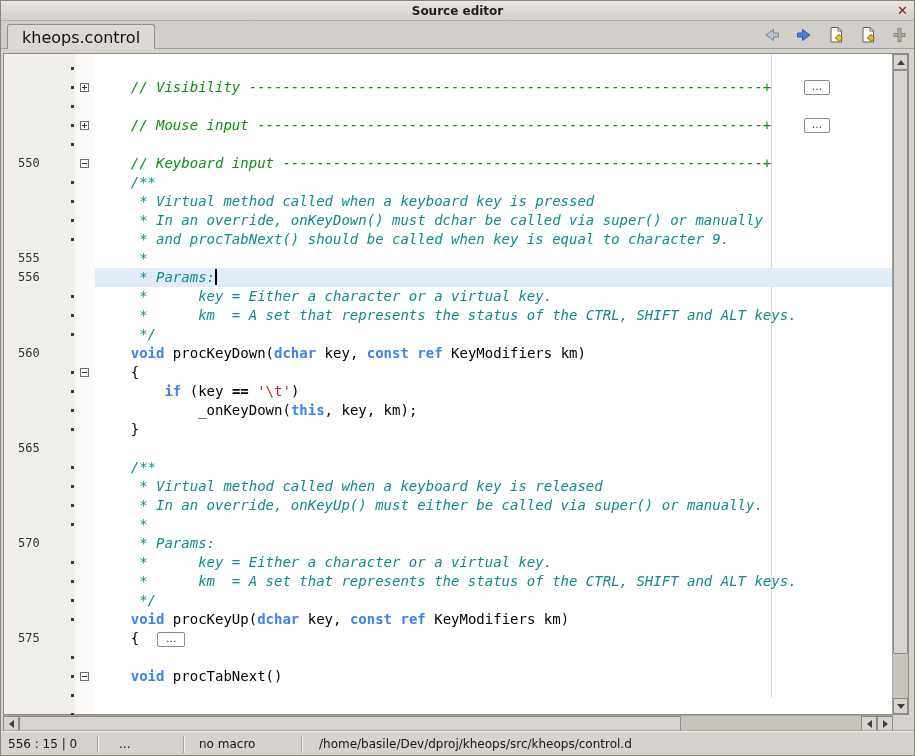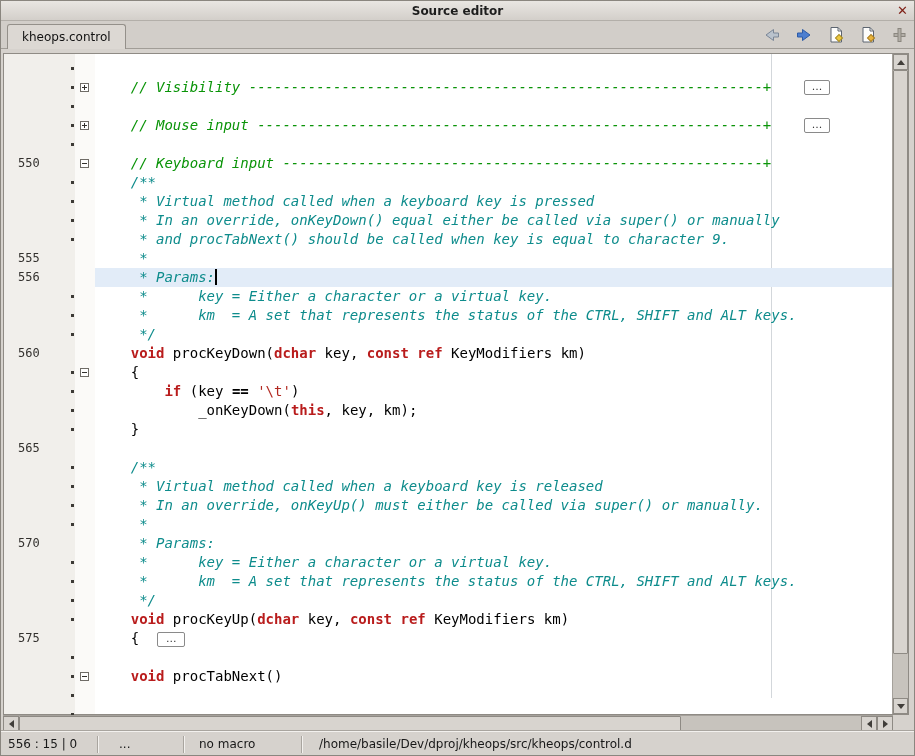--- a/index.html
+++ b/index.html
@@ -11,21 +11,21 @@
   .titlebar { position:absolute; top:0; left:0; right:0; height:20px;
     background:linear-gradient(#e9e6e2,#d3cfca); border-bottom:1px solid #b3afa9;
     display:flex; align-items:center; justify-content:center; }
   .title { font-size:12px; font-weight:bold; color:#1d1d1d; }
   .close { position:absolute; right:6px; top:1px; color:#7e1e14; font-weight:bold; font-size:13px; line-height:18px; }
 
   
   .tabbar { position:absolute; top:20px; left:0; right:0; height:28px; background:#d2cec9; border-bottom:1px solid #a19d97; }
   .tab { position:absolute; left:6px; top:3px; height:25px; padding:0 14px;
     background:#dcd8d3; border:1px solid #94908a; border-bottom:none; border-radius:3px 3px 0 0;
-    display:flex; align-items:center; font-size:12px; color:#111; }
+    display:flex; align-items:center; font-size:16px; color:#111; }
   .toolbar { position:absolute; right:4px; top:4px; height:20px; display:flex; gap:12px; align-items:center; }
   .tbtn { width:20px; height:20px; display:flex; align-items:center; justify-content:center; }
 
   
   .editor { position:absolute; top:52px; left:2px; width:906px; height:662px; background:#ffffff; border:1px solid #8f8b85; }
   .gutter { position:absolute; top:0; left:0; bottom:0; width:76px; background:#f1efeb; border-right:1px solid #d4d0ca; }
   .gutter-rows { position:absolute; top:5px; left:0; right:0; }
   .grow { position:relative; height:19px; }
   .gnum { position:absolute; left:14px; top:0; line-height:19px; font-family:"DejaVu Sans Mono",monospace; font-size:12px; color:#33312e; }
   .gdot { position:absolute; right:5px; top:8px; width:3px; height:3px; background:#3c3a36; }
@@ -34,21 +34,21 @@
   .fm::before { content:""; position:absolute; left:1px; right:1px; top:3px; height:1px; background:#33312e; }
   .fm.plus::after { content:""; position:absolute; top:1px; bottom:1px; left:3px; width:1px; background:#33312e; }
 
   .coderegion { position:absolute; top:0; left:91px; bottom:16px; width:799px; overflow:hidden; }
   .marginline { position:absolute; top:0; bottom:0; left:676px; width:1px; background:#d3d7db; }
   .rows { position:absolute; top:5px; left:0; right:0; }
   .crow { position:relative; height:19px; line-height:19px; padding-left:2px; white-space:pre;
     font-family:"DejaVu Sans Mono",monospace; font-size:14px; color:#000; }
   .crow.cur { background:#e2ecf8; }
   .tk-pln { color:#000; }
-  .tk-kw  { color:#b91c1c; font-weight:bold; }
+  .tk-kw  { color:#3b82f6; font-weight:bold; }
   .tk-cmt { color:#0a9408; font-style:italic; }
   .tk-doc { color:#0e8c8c; font-style:italic; }
   .tk-str { color:#b22a22; }
   .tk-op  { color:#000; font-weight:bold; }
   .caret { display:inline-block; width:2px; height:16px; background:#000; vertical-align:-3px; }
   .ifold, .rfold { font-family:"DejaVu Sans","Liberation Sans",sans-serif; font-size:11px; line-height:12px;
     text-align:center; color:#3a3a3a; background:#fff; border:1px solid #8a8a8a; border-radius:2px; }
   .ifold { display:inline-block; width:28px; height:15px; margin-left:18px; vertical-align:1px; }
   .rfold { position:absolute; left:709px; top:2px; width:26px; height:15px; }
 
@@ -243,21 +243,21 @@
       <div class="marginline"></div>
       <div class="rows">
           <div class="crow"></div>
           <div class="crow"><span class="tk-cmt">    // Visibility -------------------------------------------------------------+</span><span class="rfold">...</span></div>
           <div class="crow"></div>
           <div class="crow"><span class="tk-cmt">    // Mouse input ------------------------------------------------------------+</span><span class="rfold">...</span></div>
           <div class="crow"></div>
           <div class="crow"><span class="tk-cmt">    // Keyboard input ---------------------------------------------------------+</span></div>
           <div class="crow"><span class="tk-doc">    /**</span></div>
           <div class="crow"><span class="tk-doc">     * Virtual method called when a keyboard key is pressed</span></div>
-          <div class="crow"><span class="tk-doc">     * In an override, onKeyDown() equal either be called via super() or manually</span></div>
+          <div class="crow"><span class="tk-doc">     * In an override, onKeyDown() must dchar be called via super() or manually</span></div>
           <div class="crow"><span class="tk-doc">     * and procTabNext() should be called when key is equal to character 9.</span></div>
           <div class="crow"><span class="tk-doc">     *</span></div>
           <div class="crow cur"><span class="tk-doc">     * Params:</span><span class="caret"></span></div>
           <div class="crow"><span class="tk-doc">     *      key = Either a character or a virtual key.</span></div>
           <div class="crow"><span class="tk-doc">     *      km  = A set that represents the status of the CTRL, SHIFT and ALT keys.</span></div>
           <div class="crow"><span class="tk-doc">     */</span></div>
           <div class="crow"><span class="tk-pln">    </span><span class="tk-kw">void</span><span class="tk-pln"> procKeyDown(</span><span class="tk-kw">dchar</span><span class="tk-pln"> key, </span><span class="tk-kw">const</span><span class="tk-pln"> </span><span class="tk-kw">ref</span><span class="tk-pln"> KeyModifiers km)</span></div>
           <div class="crow"><span class="tk-pln">    {</span></div>
           <div class="crow"><span class="tk-pln">        </span><span class="tk-kw">if</span><span class="tk-pln"> (key </span><span class="tk-op">==</span><span class="tk-pln"> </span><span class="tk-str">'\t'</span><span class="tk-pln">)</span></div>
           <div class="crow"><span class="tk-pln">            _onKeyDown(</span><span class="tk-kw">this</span><span class="tk-pln">, key, km);</span></div>

